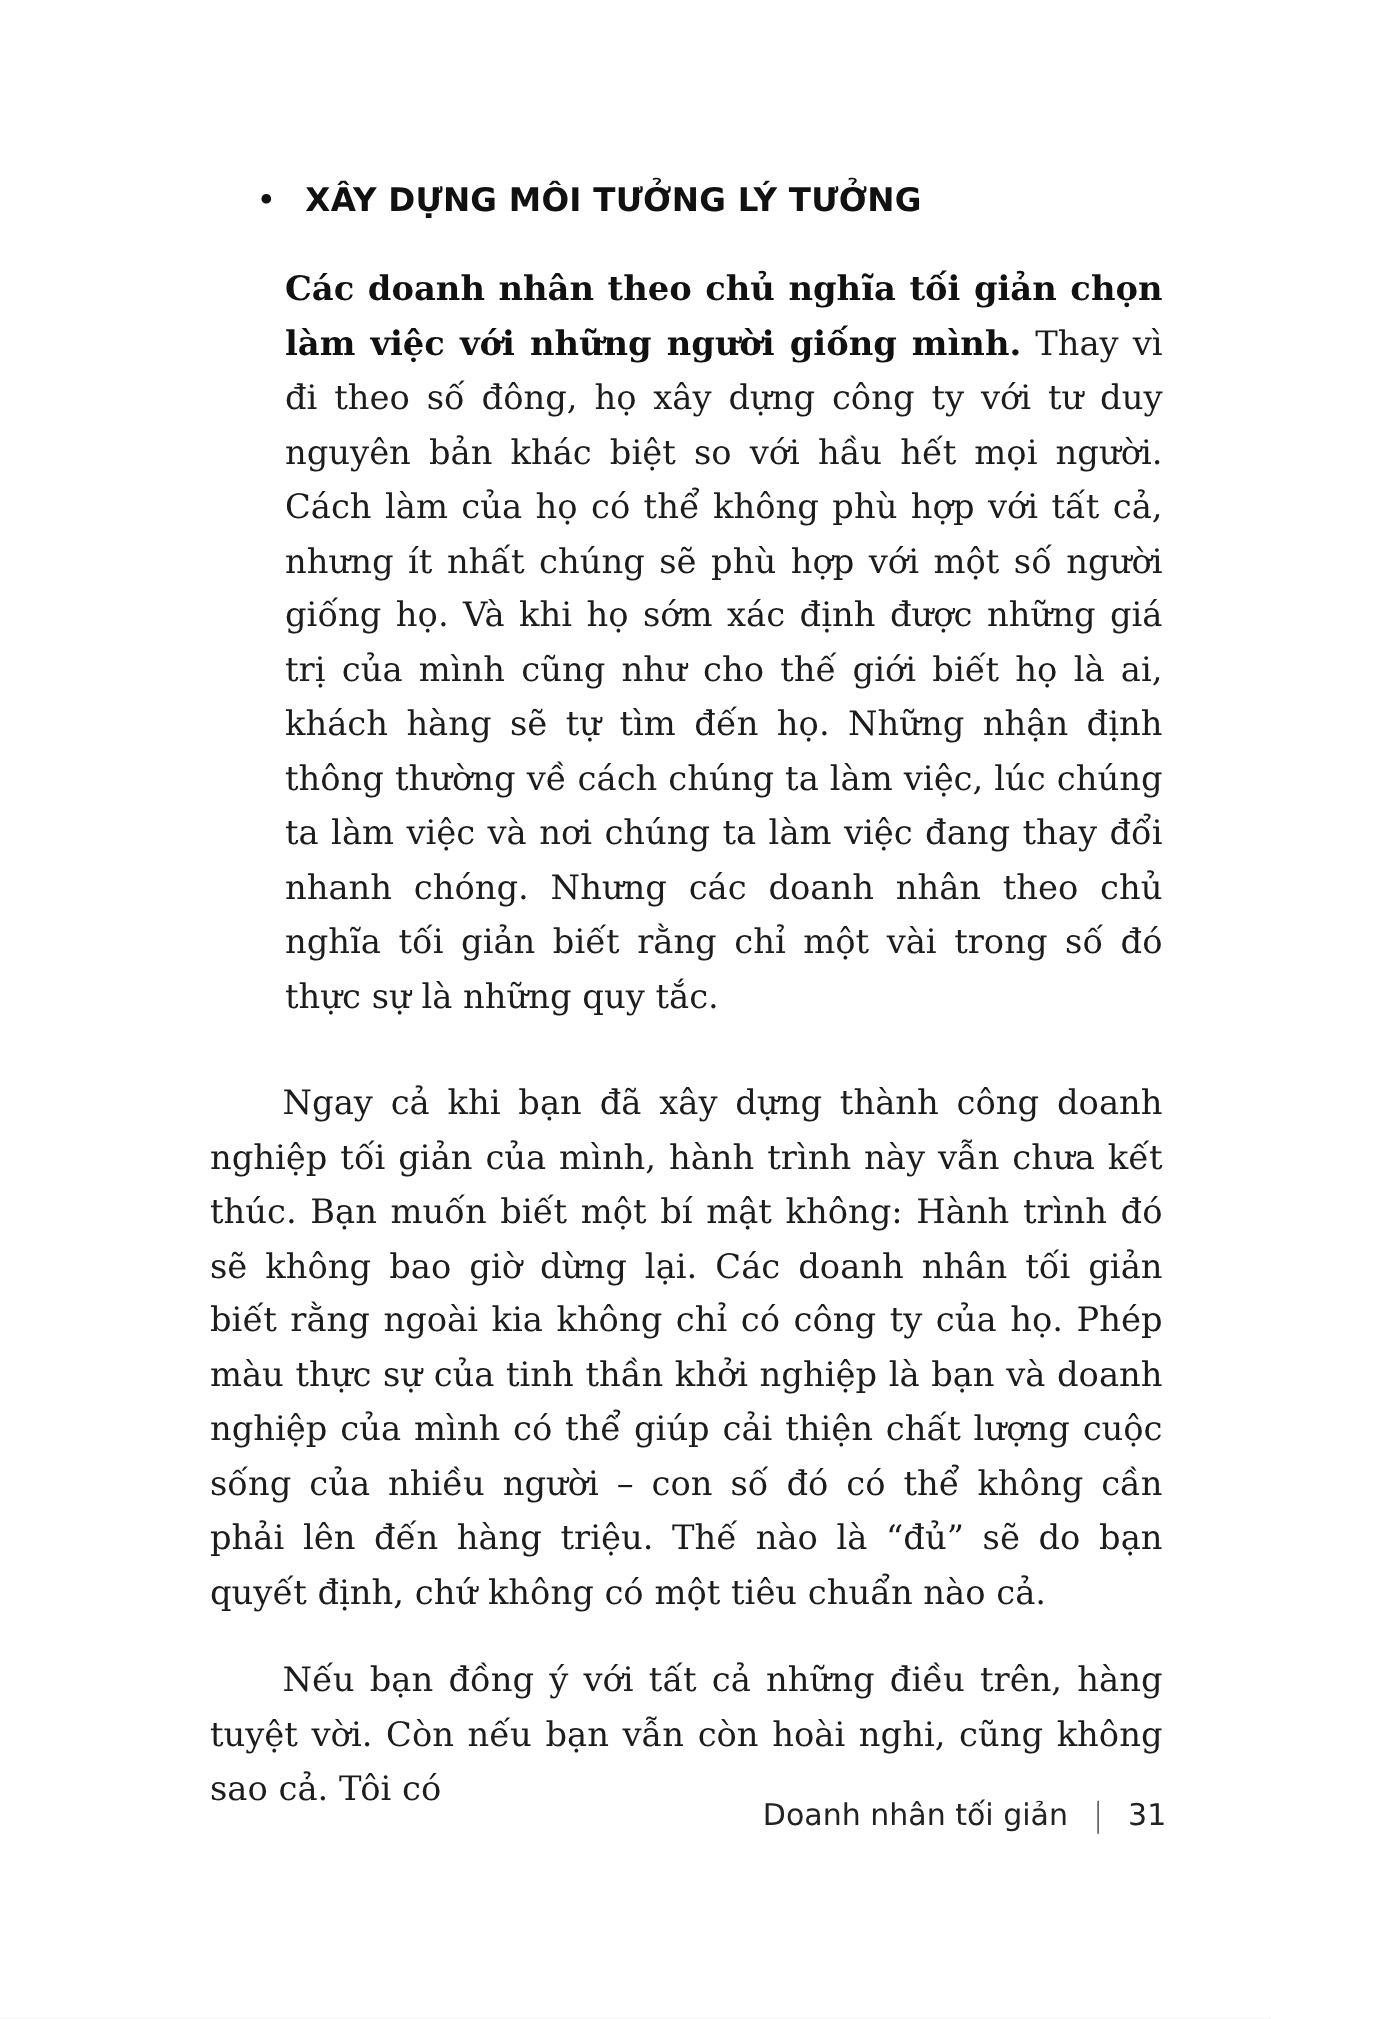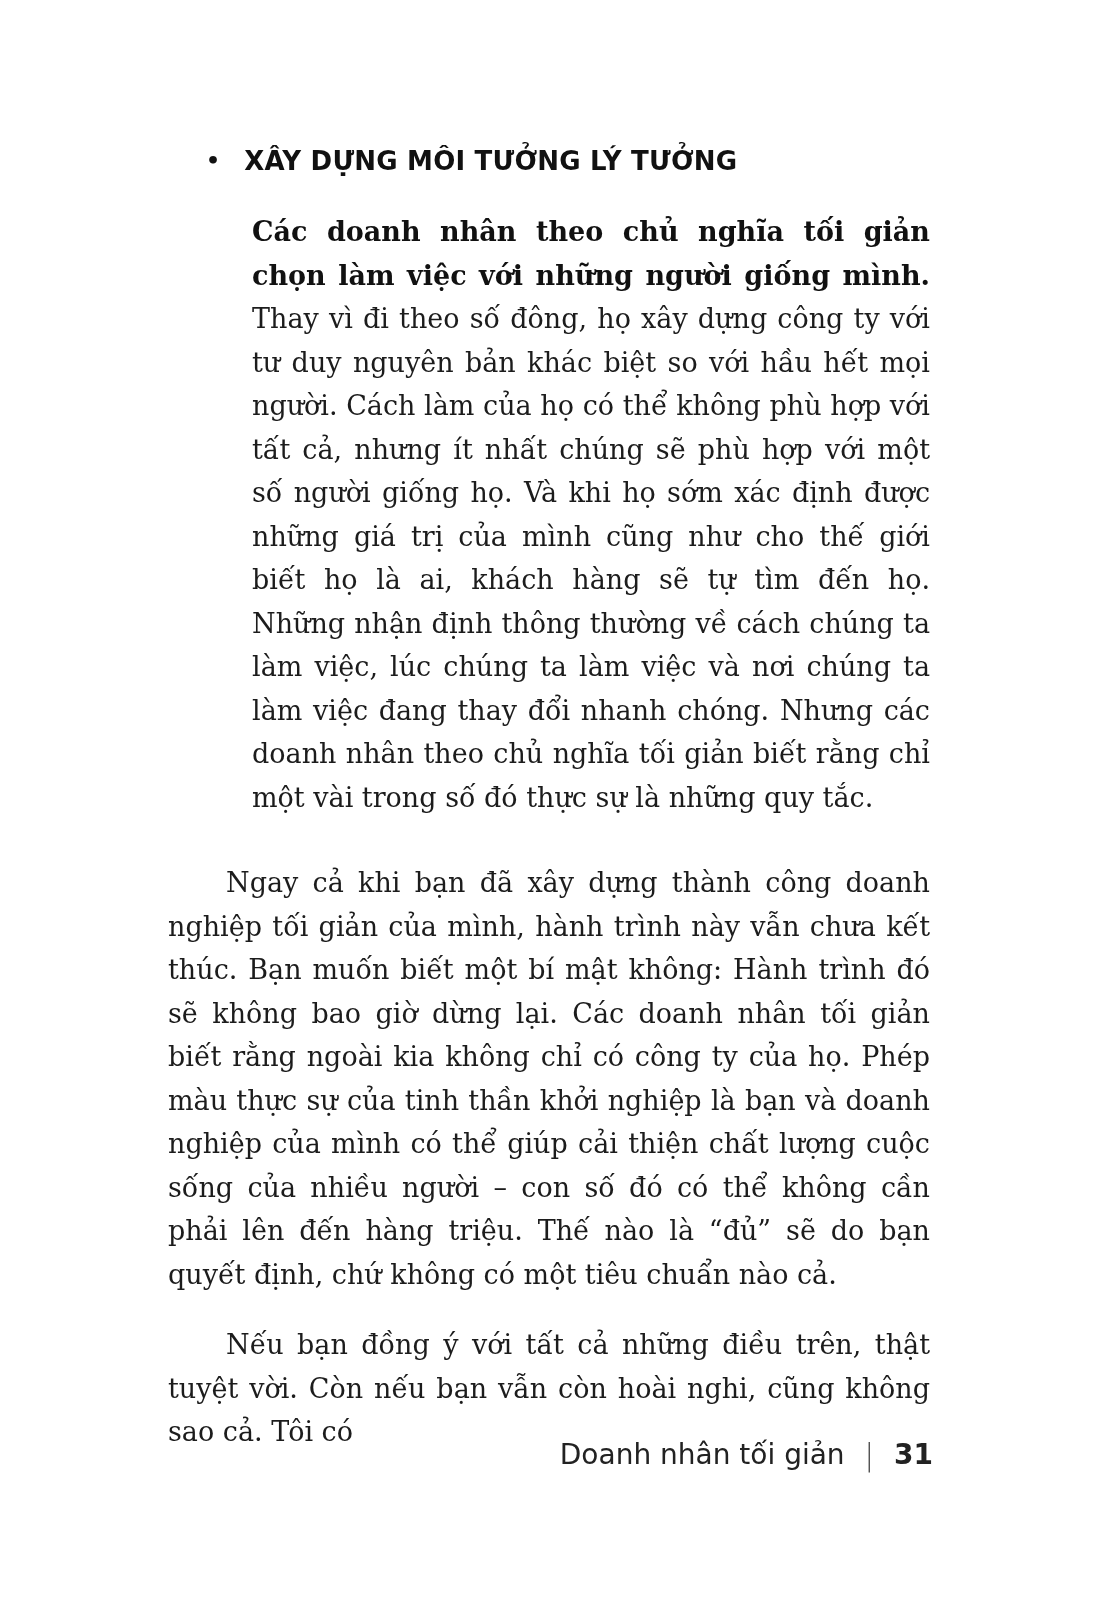--- a/index.html
+++ b/index.html
@@ -39,21 +39,21 @@
     margin-right: 24px;
     color: #111111;
   }
   .body-text {
     font-family: "DejaVu Serif", "Liberation Serif", serif;
     font-size: 27px;
     line-height: 43.5px;
     color: #1c1c1c;
   }
   .para-lead {
-    margin: 26px 0 0 84px;
+    margin: 26px 0 0 60px;
     text-align: justify;
   }
   .para-lead .lead-bold {
     font-weight: 700;
     color: #111111;
   }
   .para {
     margin-top: 42px;
     text-align: justify;
     text-indent: 58px;
@@ -61,31 +61,31 @@
   .para.tight {
     margin-top: 0;
   }
   .footer {
     position: absolute;
     right: 170px;
     top: 1438px;
     display: flex;
     align-items: center;
     font-family: "DejaVu Sans", "Liberation Sans", sans-serif;
-    font-size: 28px;
+    font-size: 24px;
     color: #222222;
   }
   .footer .sep {
     margin: 0 20px;
     font-weight: 300;
     color: #444444;
     transform: scaleY(1.1);
   }
   .footer .page-num {
-    font-weight: 700;
+    font-weight: 400;
   }
 </style>
 </head>
 <body>
 
 <div class="page">
   <div class="content">
 
     <div class="heading">
       <span class="bullet">•</span>
@@ -93,21 +93,21 @@
         <div>XÂY DỰNG MÔI TƯỞNG LÝ TƯỞNG</div>
       </span>
     </div>
 
     <p class="body-text para-lead">
       <span class="lead-bold">Các doanh nhân theo chủ nghĩa tối giản chọn làm việc với những người giống mình.</span><span> Thay vì đi theo số đông, họ xây dựng công ty với tư duy nguyên bản khác biệt so với hầu hết mọi người. Cách làm của họ có thể không phù hợp với tất cả, nhưng ít nhất chúng sẽ phù hợp với một số người giống họ. Và khi họ sớm xác định được những giá trị của mình cũng như cho thế giới biết họ là ai, khách hàng sẽ tự tìm đến họ. Những nhận định thông thường về cách chúng ta làm việc, lúc chúng ta làm việc và nơi chúng ta làm việc đang thay đổi nhanh chóng. Nhưng các doanh nhân theo chủ nghĩa tối giản biết rằng chỉ một vài trong số đó thực sự là những quy tắc.</span>
     </p>
 
     <p class="body-text para">Ngay cả khi bạn đã xây dựng thành công doanh nghiệp tối giản của mình, hành trình này vẫn chưa kết thúc. Bạn muốn biết một bí mật không: Hành trình đó sẽ không bao giờ dừng lại. Các doanh nhân tối giản biết rằng ngoài kia không chỉ có công ty của họ. Phép màu thực sự của tinh thần khởi nghiệp là bạn và doanh nghiệp của mình có thể giúp cải thiện chất lượng cuộc sống của nhiều người – con số đó có thể không cần phải lên đến hàng triệu. Thế nào là “đủ” sẽ do bạn quyết định, chứ không có một tiêu chuẩn nào cả.</p>
 
-    <p class="body-text para tight">Nếu bạn đồng ý với tất cả những điều trên, thật tuyệt vời. Còn nếu bạn vẫn còn hoài nghi, cũng không sao cả. Tôi có</p>
+    <p class="body-text para tight">Nếu bạn đồng ý với tất cả những điều trên, hàng tuyệt vời. Còn nếu bạn vẫn còn hoài nghi, cũng không sao cả. Tôi có</p>
 
   </div>
 
   <div class="footer">
     <span>Doanh nhân tối giản</span>
     <span class="sep">|</span>
     <span class="page-num">31</span>
   </div>
 </div>
 

